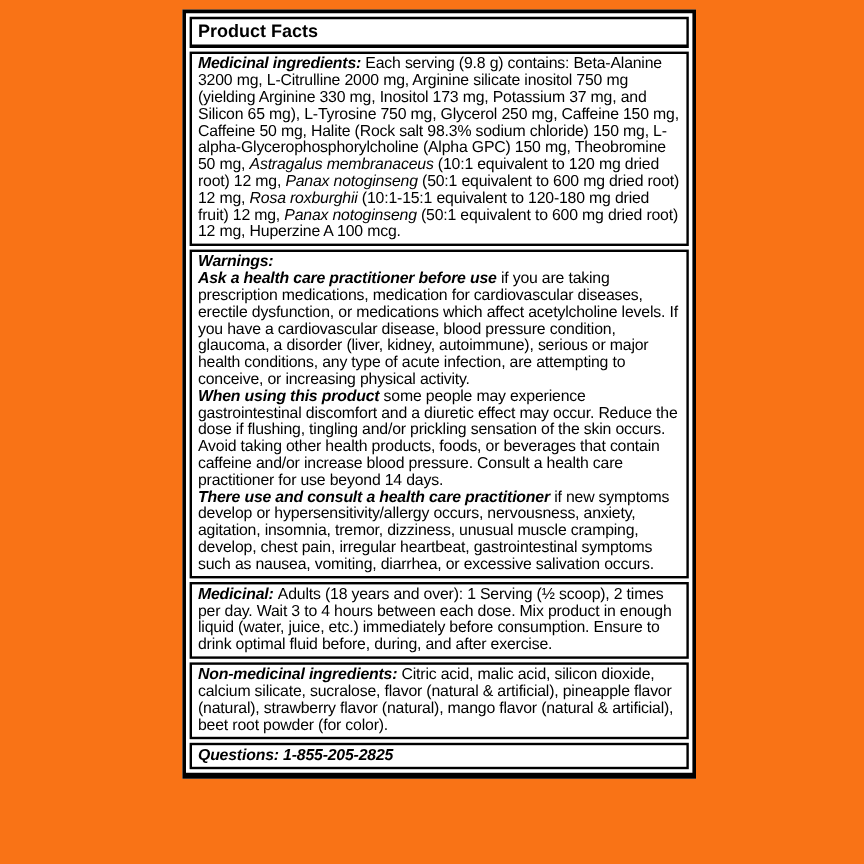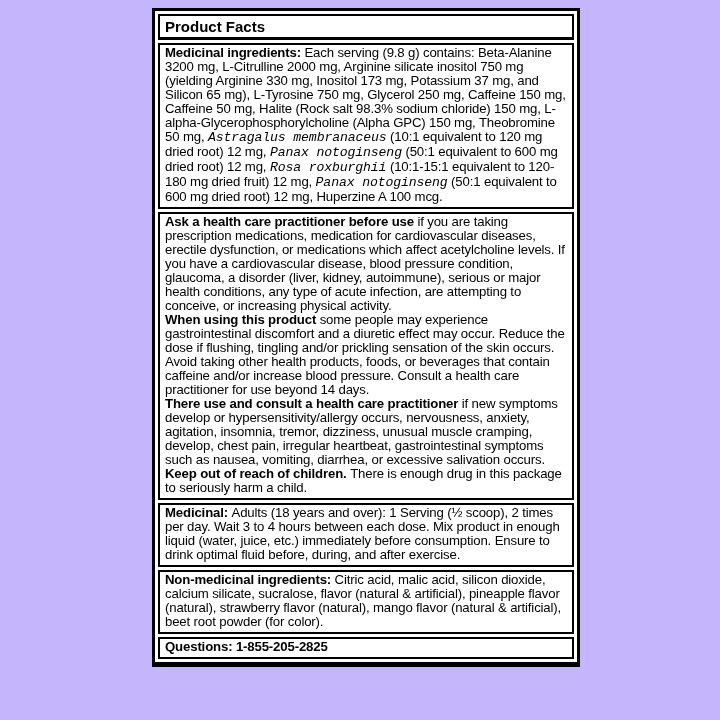--- a/index.html
+++ b/index.html
@@ -8,21 +8,21 @@
     background: #ffffff;
     width: 720px;
     height: 720px;
     font-family: "Liberation Sans", sans-serif;
     color: #000000;
   }
   .page {
     position: relative;
     width: 720px;
     height: 720px;
-    background: #c4b5fd;
+    background: #f97316;
     overflow: hidden;
   }
   .label-box {
     position: absolute;
     left: 152px;
     top: 8px;
     width: 428px;
     box-sizing: border-box;
     border: 3px solid #000000;
     border-bottom-width: 5px;
@@ -45,43 +45,43 @@
     padding: 2px 5px 2px 5px;
     border-bottom-width: 3px;
   }
   .section p {
     margin: 0;
     font-size: 13.2px;
     line-height: 14px;
     letter-spacing: -0.15px;
     text-align: left;
   }
-  .b { font-weight: bold; }
-  .i { font-style: italic; font-family: Liberation Mono, monospace; }
+  .b { font-weight: bold; font-style: italic; }
+  .i { font-style: italic; }
 </style>
 </head>
 <body>
 
 <div class="page">
   <div class="label-box">
 
     <div class="section title-box">
       <span>Product Facts</span>
     </div>
 
     <div class="section">
       <p><span class="b">Medicinal ingredients: </span><span>Each serving (9.8 g) contains: Beta-Alanine 3200 mg, L-Citrulline 2000 mg, Arginine silicate inositol 750 mg (yielding Arginine 330 mg, Inositol 173 mg, Potassium 37 mg, and Silicon 65 mg), L-Tyrosine 750 mg, Glycerol 250 mg, Caffeine 150 mg, Caffeine 50 mg, Halite (Rock salt 98.3% sodium chloride) 150 mg, L-alpha-Glycerophosphorylcholine (Alpha GPC) 150 mg, Theobromine 50 mg, </span><span class="i">Astragalus membranaceus</span><span> (10:1 equivalent to 120 mg dried root) 12 mg, </span><span class="i">Panax notoginseng</span><span> (50:1 equivalent to 600 mg dried root) 12 mg, </span><span class="i">Rosa roxburghii</span><span> (10:1-15:1 equivalent to 120-180 mg dried fruit) 12 mg, </span><span class="i">Panax notoginseng</span><span> (50:1 equivalent to 600 mg dried root) 12 mg, Huperzine A 100 mcg.</span></p>
     </div>
 
 
     <div class="section">
+      <p><span class="b">Warnings:</span></p>
       <p><span class="b">Ask a health care practitioner before use </span><span>if you are taking prescription medications, medication for cardiovascular diseases, erectile dysfunction, or medications which affect acetylcholine levels. If you have a cardiovascular disease, blood pressure condition, glaucoma, a disorder (liver, kidney, autoimmune), serious or major health conditions, any type of acute infection, are attempting to conceive, or increasing physical activity.</span></p>
       <p><span class="b">When using this product </span><span>some people may experience gastrointestinal discomfort and a diuretic effect may occur. Reduce the dose if flushing, tingling and/or prickling sensation of the skin occurs. Avoid taking other health products, foods, or beverages that contain caffeine and/or increase blood pressure. Consult a health care practitioner for use beyond 14 days.</span></p>
       <p><span class="b">There use and consult a health care practitioner </span><span>if new symptoms develop or hypersensitivity/allergy occurs, nervousness, anxiety, agitation, insomnia, tremor, dizziness, unusual muscle cramping, develop, chest pain, irregular heartbeat, gastrointestinal symptoms such as nausea, vomiting, diarrhea, or excessive salivation occurs.</span></p>
-      <p><span class="b">Keep out of reach of children. </span><span>There is enough drug in this package to seriously harm a child.</span></p>
     </div>
 
     <div class="section">
       <p><span class="b">Medicinal: </span><span>Adults (18 years and over): 1 Serving (½ scoop), 2 times per day. Wait 3 to 4 hours between each dose. Mix product in enough liquid (water, juice, etc.) immediately before consumption. Ensure to drink optimal fluid before, during, and after exercise.</span></p>
     </div>
 
     <div class="section">
       <p><span class="b">Non-medicinal ingredients: </span><span>Citric acid, malic acid, silicon dioxide, calcium silicate, sucralose, flavor (natural &amp; artificial), pineapple flavor (natural), strawberry flavor (natural), mango flavor (natural &amp; artificial), beet root powder (for color).</span></p>
     </div>
 

